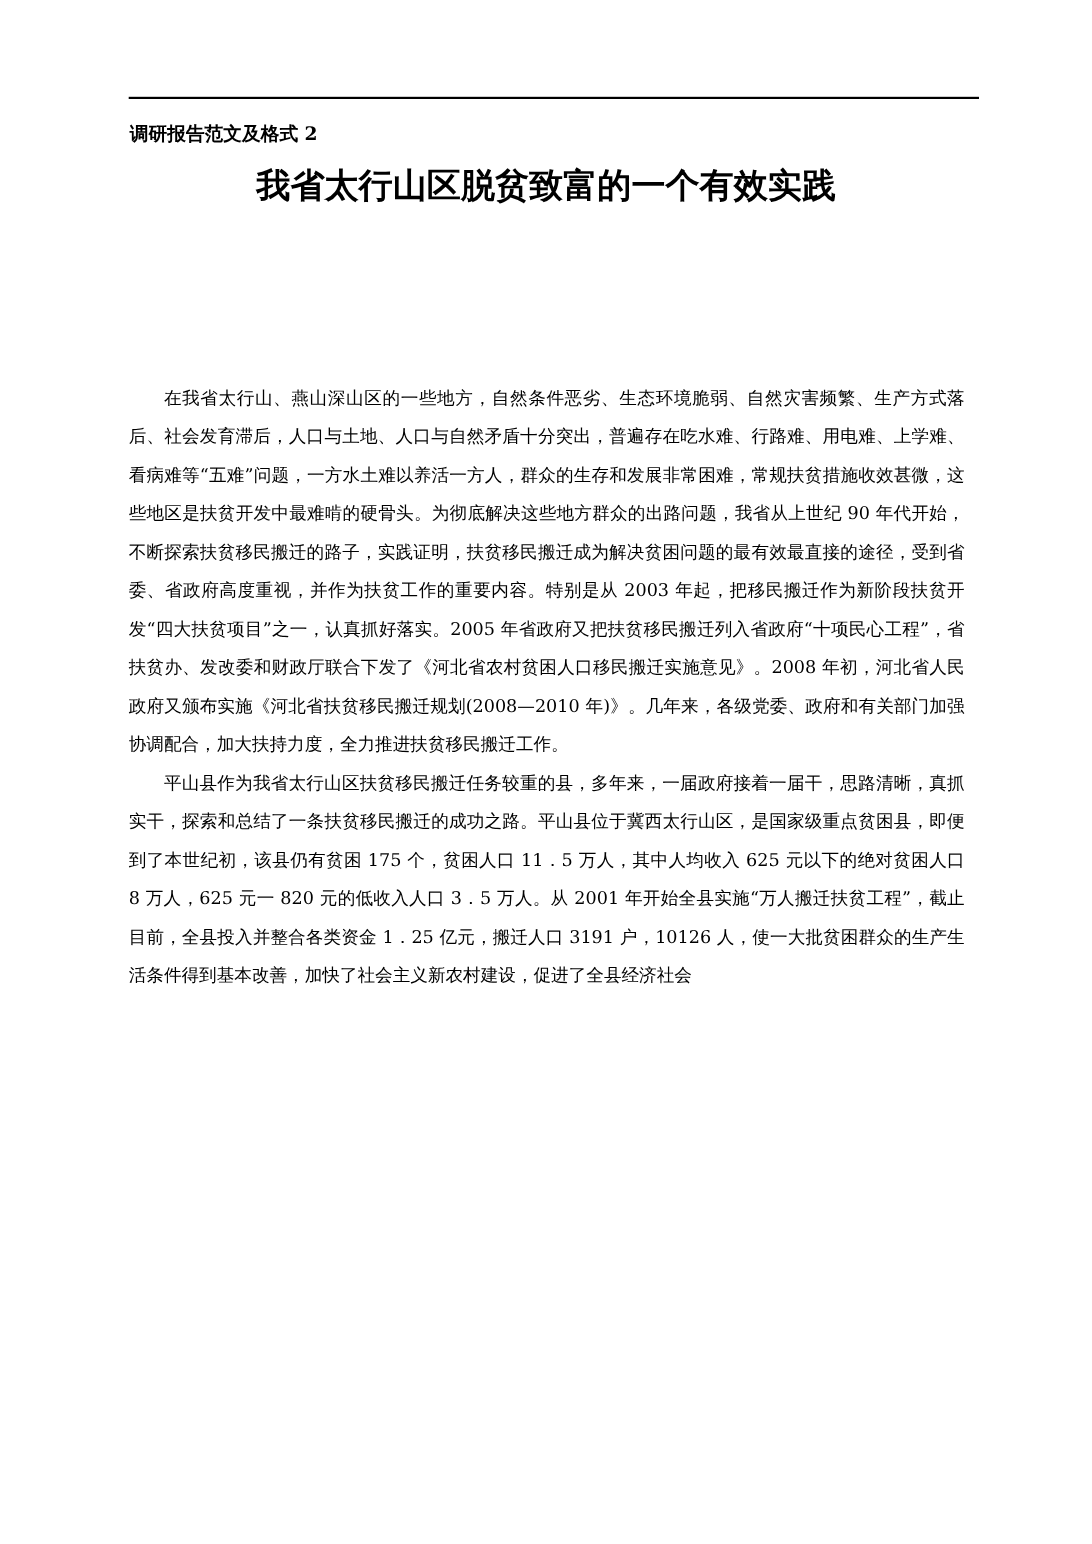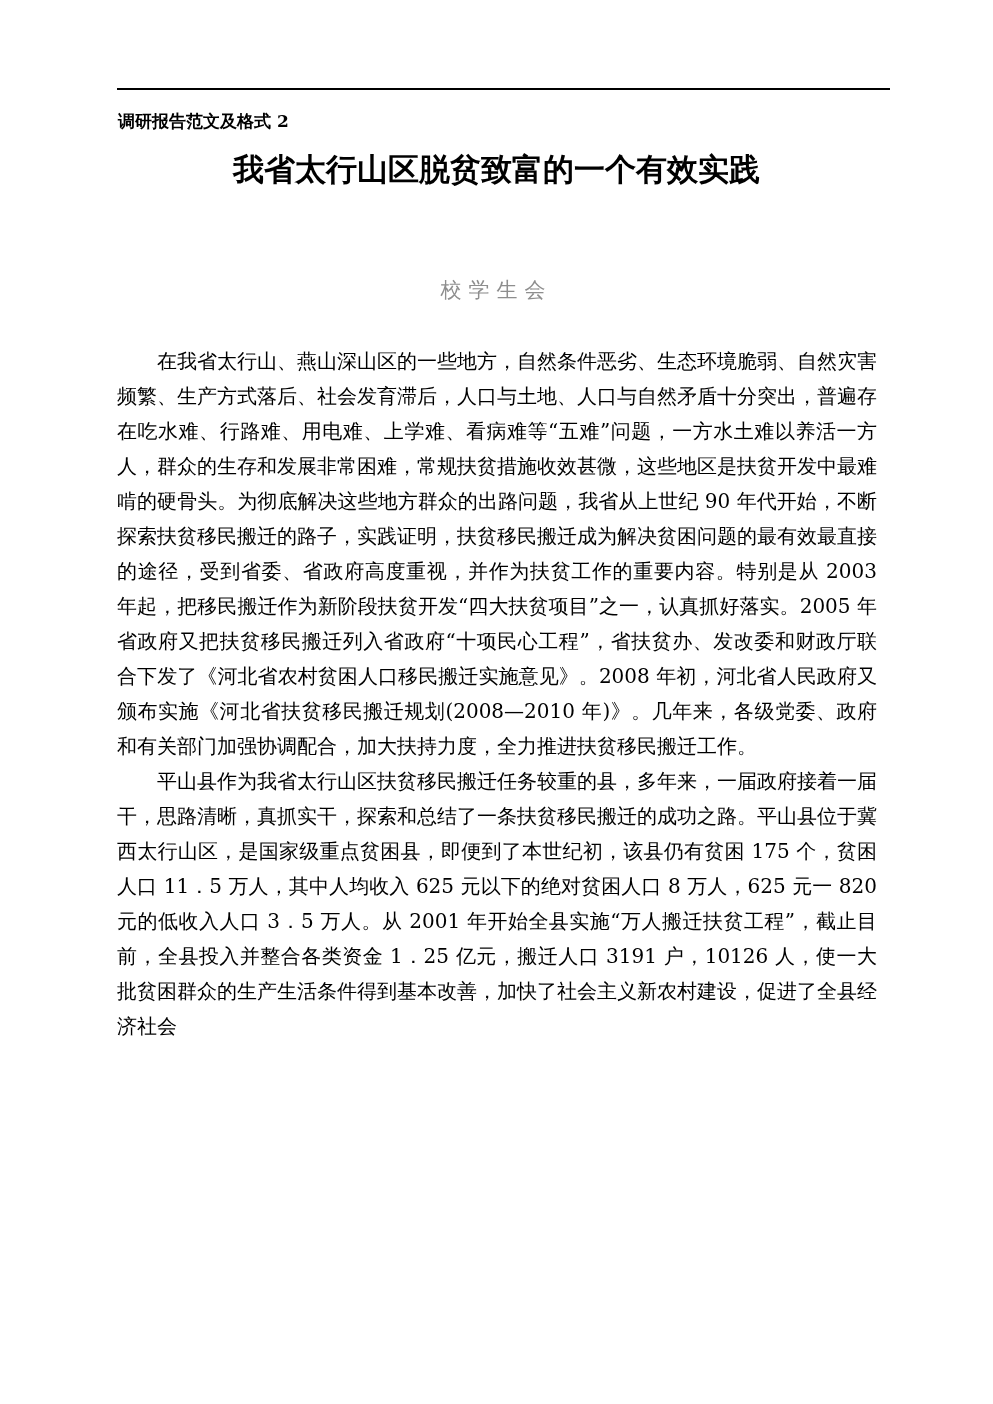--- a/index.html
+++ b/index.html
@@ -70,35 +70,34 @@
     font-size: 21px;
     font-weight: normal;
     color: var(--byline);
     letter-spacing: 7px;
   }
   .body-text {
     position: absolute;
     left: 117px;
     top: 344px;
     width: 760px;
-    font-size: 20px;
+    font-size: 16px;
     line-height: 35px;
     color: var(--text);
     text-align: justify;
   }
   .body-text p {
     text-indent: 2em;
     margin: 0;
   }
 </style>
 </head>
 <body>
 
 <div class="page">
   <div class="top-rule"></div>
   <div class="doc-label">调研报告范文及格式 2</div>
   <h1 class="title">我省太行山区脱贫致富的一个有效实践</h1>
-  <div class="byline">校学生会</div>
   <div class="body-text">
     <p>在我省太行山、燕山深山区的一些地方，自然条件恶劣、生态环境脆弱、自然灾害频繁、生产方式落后、社会发育滞后，人口与土地、人口与自然矛盾十分突出，普遍存在吃水难、行路难、用电难、上学难、看病难等“五难”问题，一方水土难以养活一方人，群众的生存和发展非常困难，常规扶贫措施收效甚微，这些地区是扶贫开发中最难啃的硬骨头。为彻底解决这些地方群众的出路问题，我省从上世纪 90 年代开始，不断探索扶贫移民搬迁的路子，实践证明，扶贫移民搬迁成为解决贫困问题的最有效最直接的途径，受到省委、省政府高度重视，并作为扶贫工作的重要内容。特别是从 2003 年起，把移民搬迁作为新阶段扶贫开发“四大扶贫项目”之一，认真抓好落实。2005 年省政府又把扶贫移民搬迁列入省政府“十项民心工程”，省扶贫办、发改委和财政厅联合下发了《河北省农村贫困人口移民搬迁实施意见》。2008 年初，河北省人民政府又颁布实施《河北省扶贫移民搬迁规划(2008—2010 年)》。几年来，各级党委、政府和有关部门加强协调配合，加大扶持力度，全力推进扶贫移民搬迁工作。</p>
     <p>平山县作为我省太行山区扶贫移民搬迁任务较重的县，多年来，一届政府接着一届干，思路清晰，真抓实干，探索和总结了一条扶贫移民搬迁的成功之路。平山县位于冀西太行山区，是国家级重点贫困县，即便到了本世纪初，该县仍有贫困 175 个，贫困人口 11．5 万人，其中人均收入 625 元以下的绝对贫困人口 8 万人，625 元一 820 元的低收入人口 3．5 万人。从 2001 年开始全县实施“万人搬迁扶贫工程”，截止目前，全县投入并整合各类资金 1．25 亿元，搬迁人口 3191 户，10126 人，使一大批贫困群众的生产生活条件得到基本改善，加快了社会主义新农村建设，促进了全县经济社会</p>
   </div>
 </div>
 
 </body></html>

